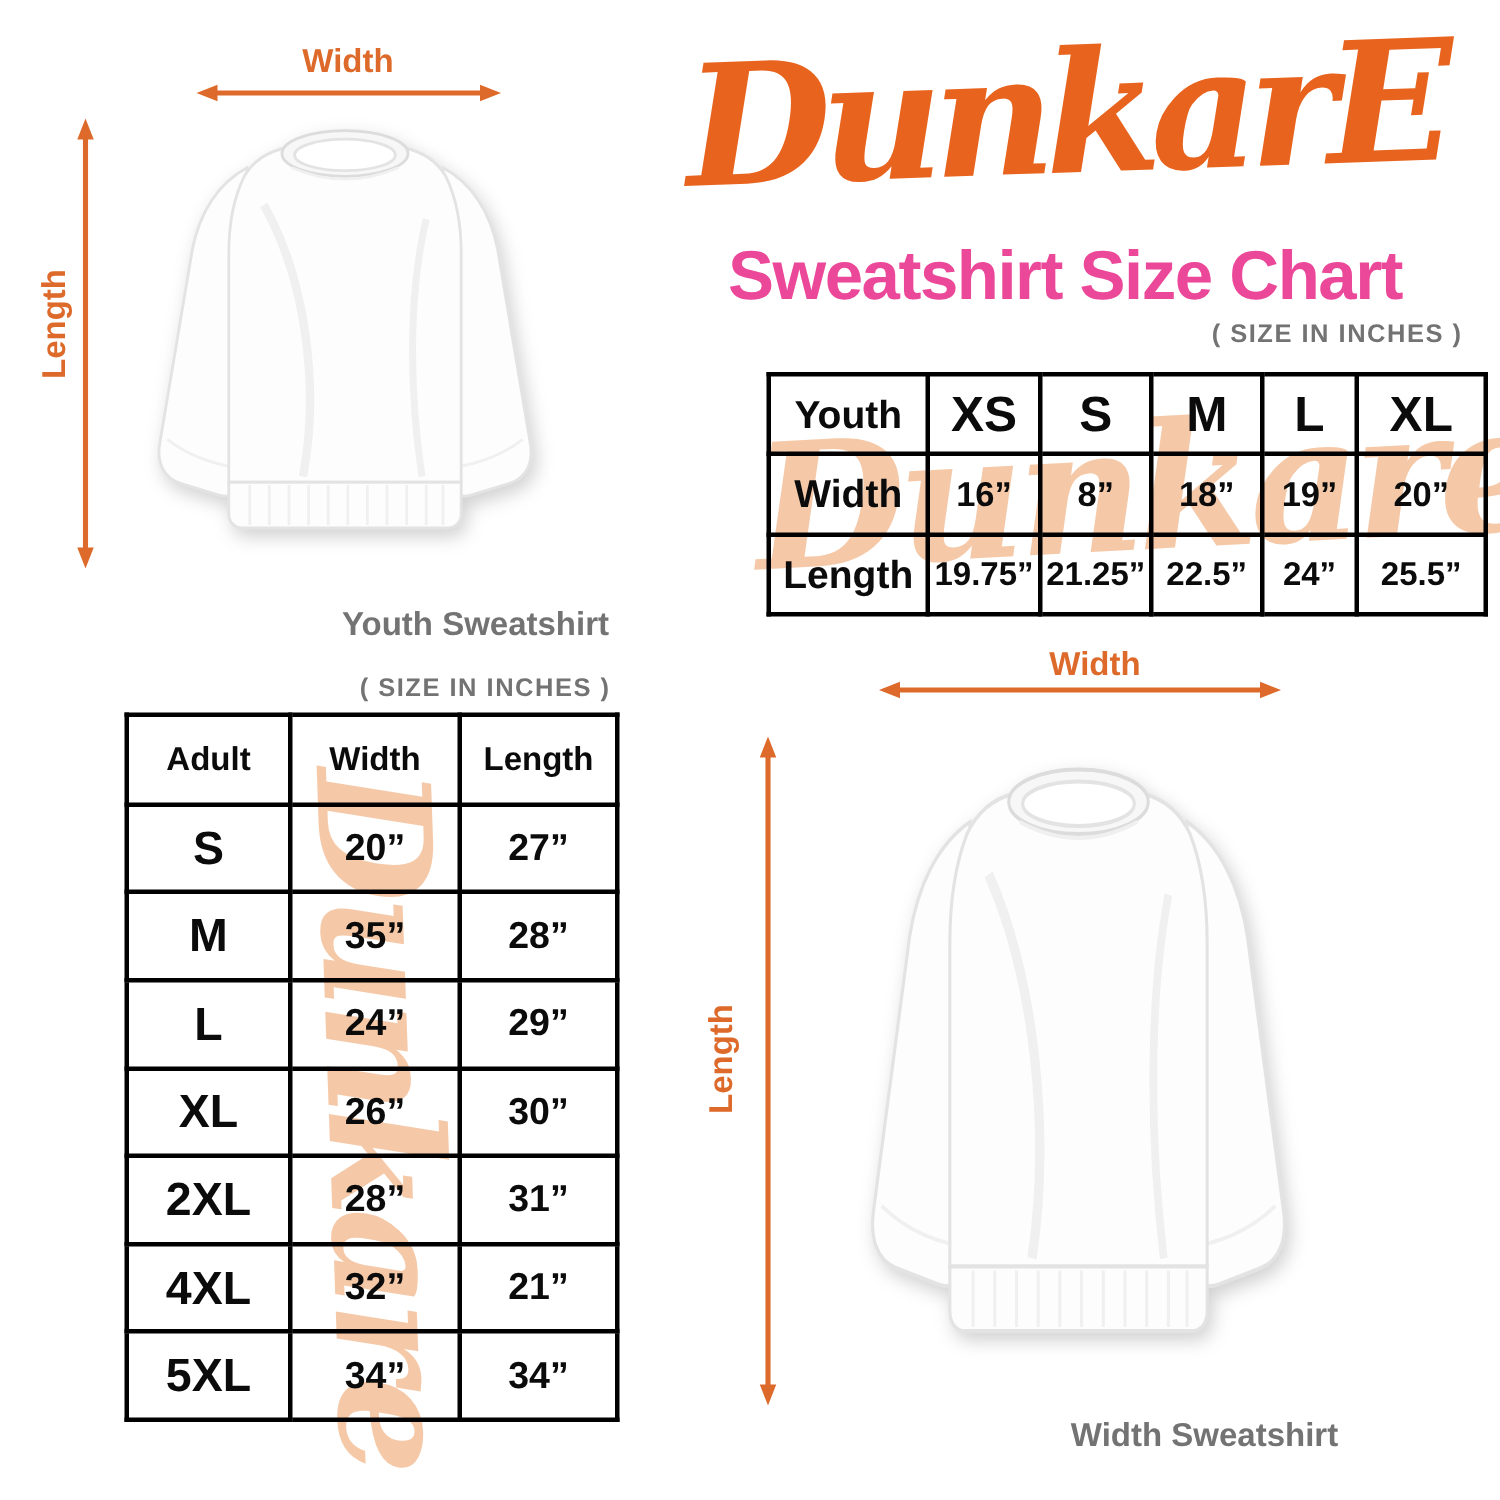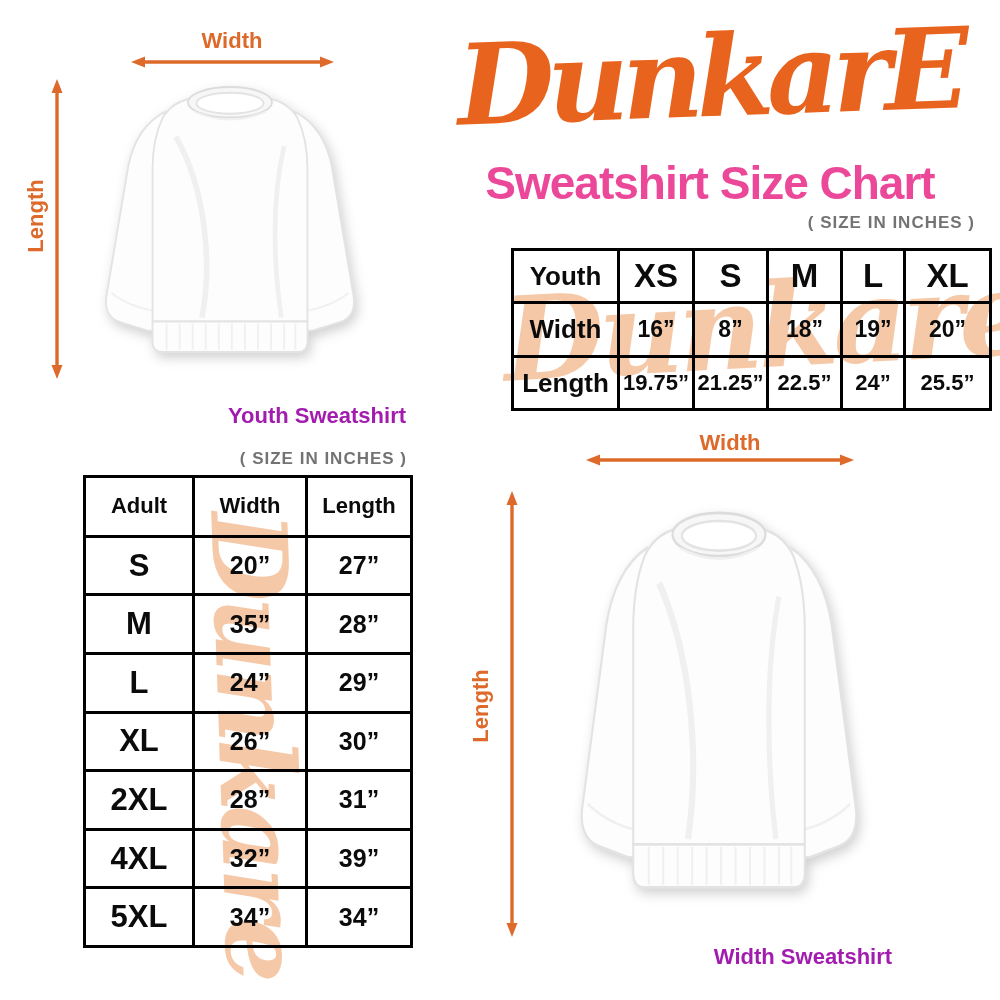--- a/index.html
+++ b/index.html
@@ -51,21 +51,21 @@
   .at-head{font-size:22px;font-weight:700;}
   .at-size{font-size:31px;font-weight:900;}
   .at-val{font-size:25px;font-weight:700;}
   
   .dim-label{
     position:absolute;z-index:3;font-size:22px;font-weight:700;
     color:var(--arrow_orange,#DD6A2A);text-align:center;
   }
   .vert{transform:rotate(-90deg);transform-origin:center;}
   .caption{
-    position:absolute;z-index:3;font-size:22px;font-weight:700;color:#a21caf;text-align:center;
+    position:absolute;z-index:3;font-size:22px;font-weight:700;color:#737373;text-align:center;
   }
   .arrow{position:absolute;z-index:3;}
   .arrow line{stroke:var(--arrow_orange,#DD6A2A);stroke-width:3.4;}
   .arrow polygon{fill:var(--arrow_orange,#DD6A2A);}
   .shirt{position:absolute;z-index:2;filter:drop-shadow(3px 5px 6px rgba(0,0,0,0.18));}
   .shirt .panel{fill:#fdfdfd;stroke:#e3e3e3;stroke-width:2;}
   .shirt .soft{stroke:#f0f0f0;fill:none;}
 </style>
 </head>
 <body>
@@ -178,21 +178,21 @@
       <td class="at-val">30”</td>
     </tr>
     <tr style="height:52px">
       <th class="at-size">2XL</th>
       <td class="at-val">28”</td>
       <td class="at-val">31”</td>
     </tr>
     <tr style="height:52px">
       <th class="at-size">4XL</th>
       <td class="at-val">32”</td>
-      <td class="at-val">39”</td>
+      <td class="at-val">21”</td>
     </tr>
     <tr style="height:52px">
       <th class="at-size">5XL</th>
       <td class="at-val">34”</td>
       <td class="at-val">34”</td>
     </tr>
   </tbody>
     </table>
 
   <svg class="shirt" style="left:533px;top:486px;" width="372" height="458" viewBox="0 0 360 340" preserveAspectRatio="none">

